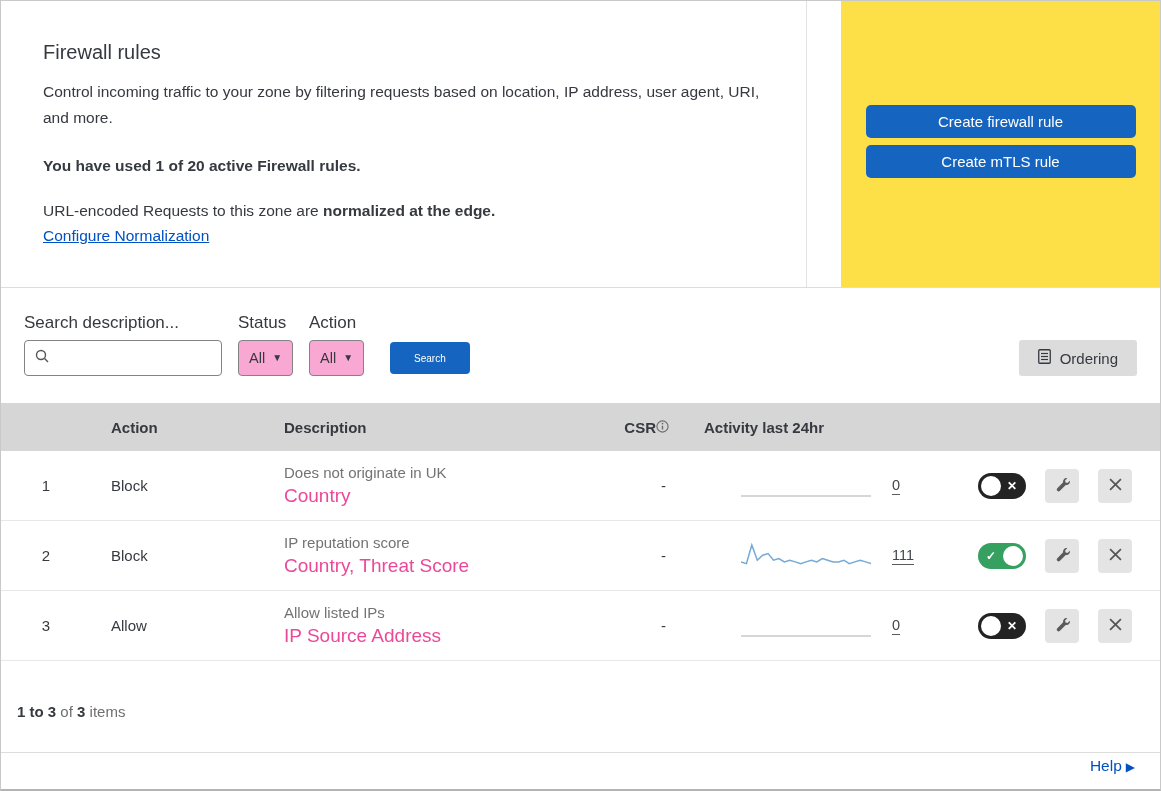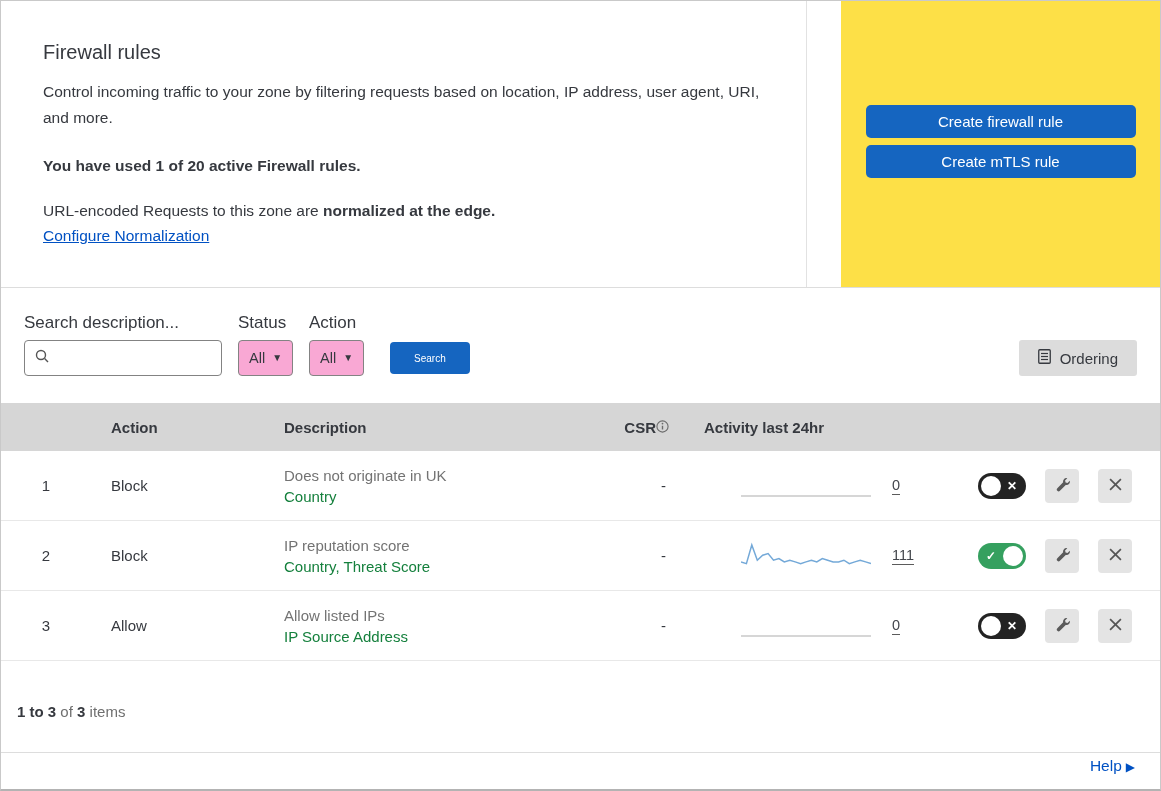--- a/index.html
+++ b/index.html
@@ -68,21 +68,21 @@
   .th-action { padding-left: 20px; }
   .th-desc { padding-left: 18px; }
   .th-csr { display: flex; justify-content: flex-end; align-items: center; padding-right: 12px; }
   .th-activity { padding-left: 23px; }
 
   .row { height: 70px; border-bottom: 1px solid #e8e8e8; font-size: 15px; }
   .c-num { text-align: center; color: #36393f; }
   .c-action { padding-left: 20px; }
   .c-desc { padding-left: 18px; }
   .d-main { font-size: 15px; color: #737373; }
-  .d-sub { font-size: 15px; color: #15803d; margin-top: 4px; }
+  .d-sub { font-size: 19px; color: #ec4899; margin-top: 4px; }
   .c-csr { text-align: right; padding-right: 15px; }
   .c-activity { padding-left: 23px; display: flex; align-items: center; }
   .spark { margin-left: 37px; flex: none; }
   .count {
     margin-left: 21px; font-size: 14.5px; color: #43464c;
     border-bottom: 1px solid #5b5b5b; line-height: 1.25; cursor: pointer; text-decoration: none;
   }
   .c-controls { display: flex; align-items: center; justify-content: flex-end; gap: 19px; padding-right: 28px; }
 
   .toggle { width: 48px; height: 26px; border-radius: 13px; position: relative; cursor: pointer; flex: none; }

